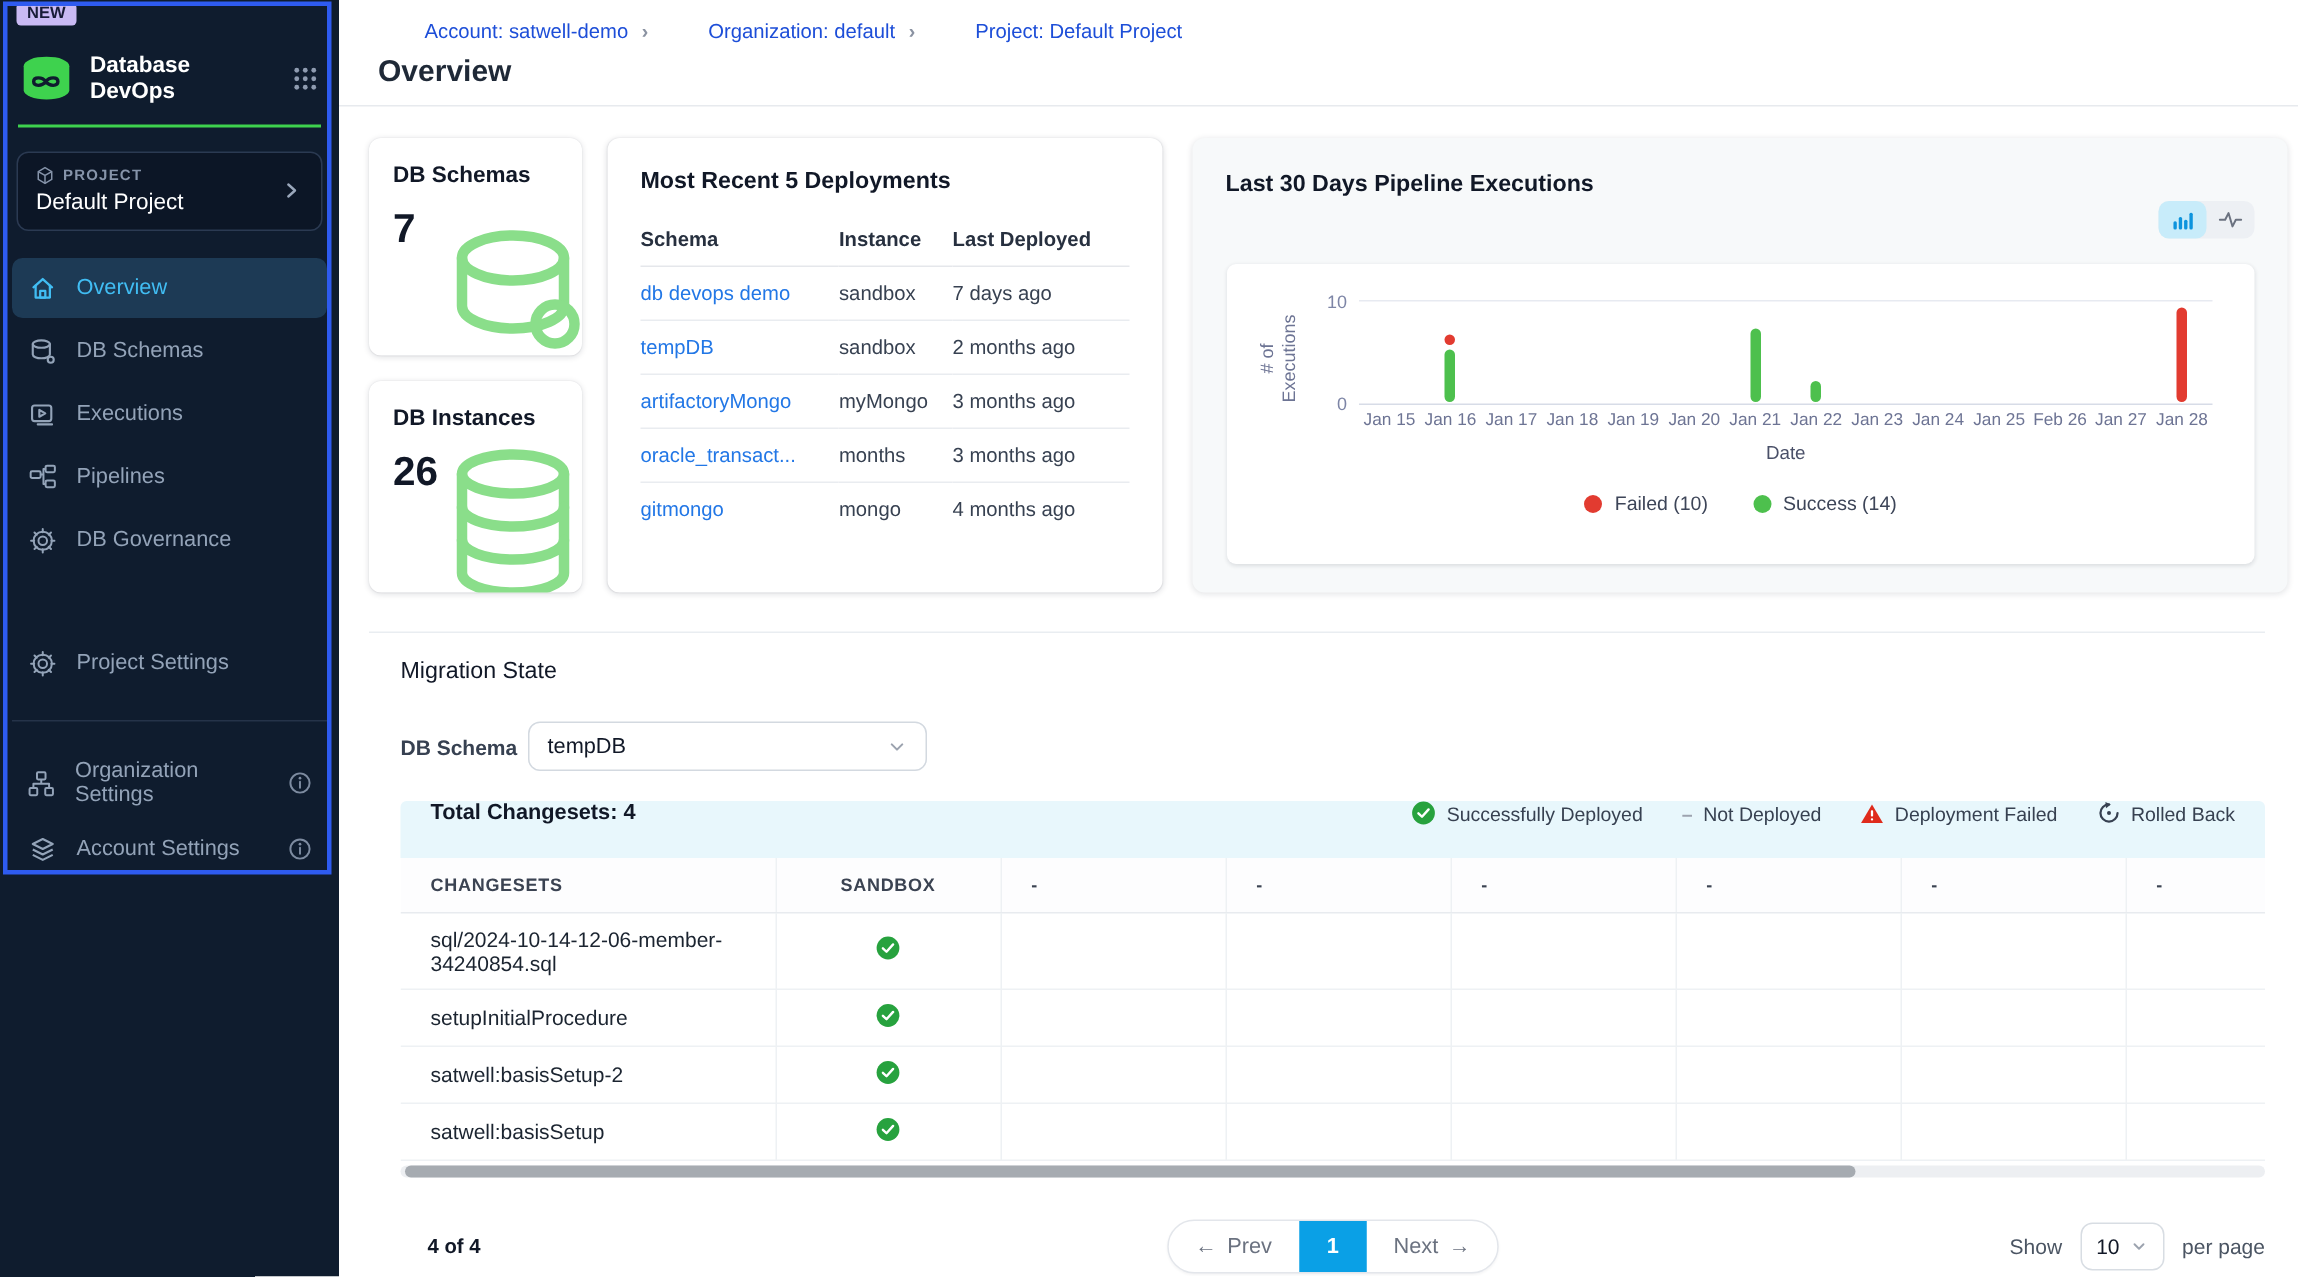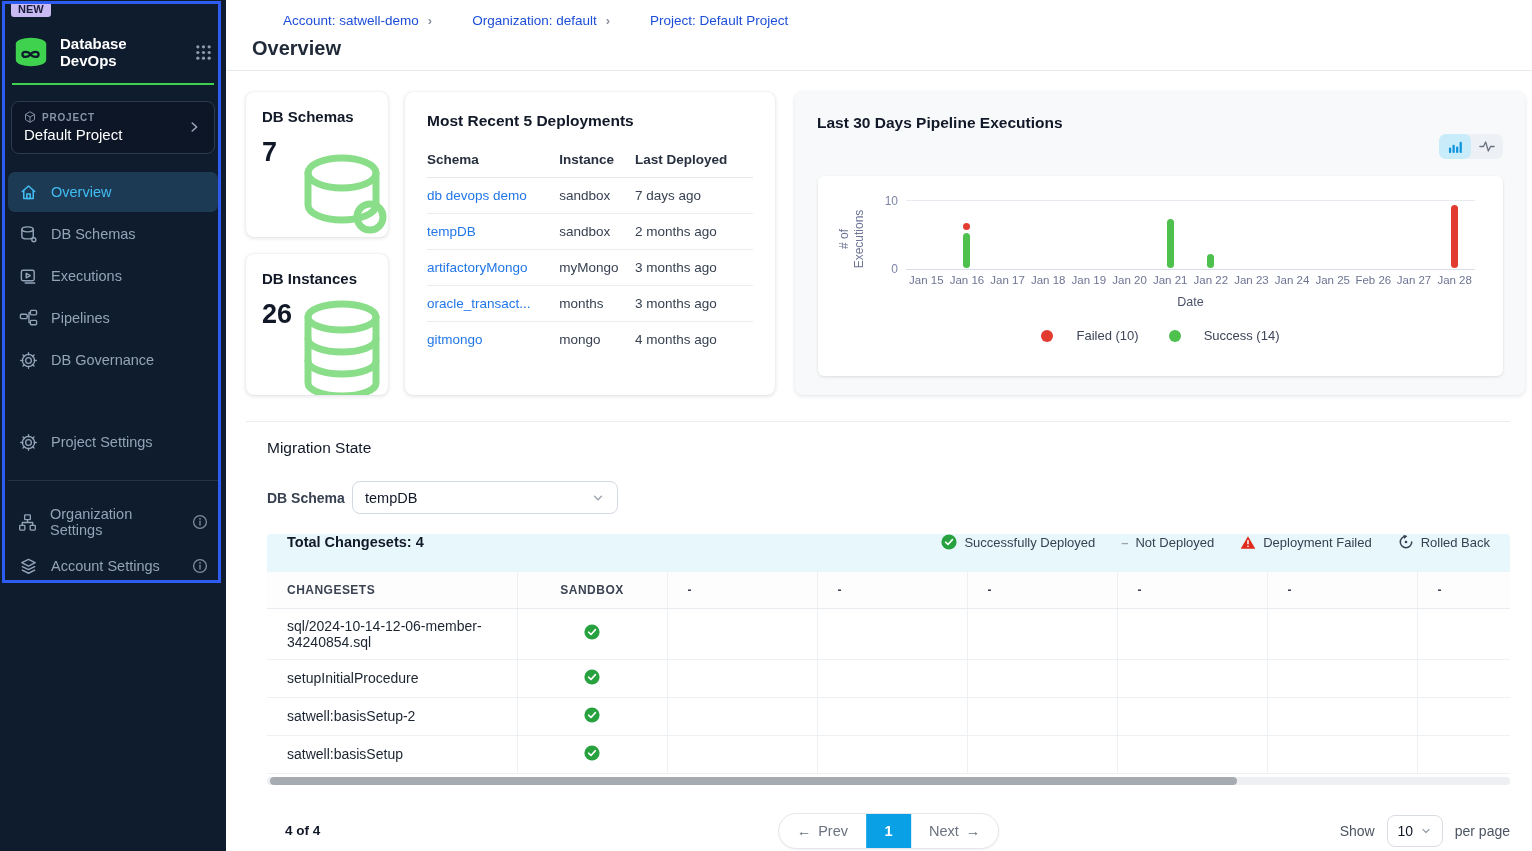--- a/index.html
+++ b/index.html
@@ -65,21 +65,21 @@
   .y-axis-label span { transform:rotate(-90deg); white-space:normal; width:86px; text-align:center; color:#6d7494; font-size:12px; line-height:1.25; }
   .plot { position:absolute; left:88px; right:28px; top:24px; height:70px; border-top:1px solid #e7eaf1; border-bottom:1px solid #d7dce7; display:flex; }
   .ytick { position:absolute; left:-30px; width:22px; text-align:right; color:#7d85a6; font-size:12px; }
   .ytick.top { top:-7px; } .ytick.bottom { bottom:-7px; }
   .bar-slot { flex:1; position:relative; }
   .bar { position:absolute; left:50%; margin-left:-3.5px; width:7px; border-radius:4px; }
   .x-labels { position:absolute; left:88px; right:28px; top:98px; display:flex; }
   .x-label { flex:1; text-align:center; color:#6d7494; font-size:11.5px; }
   .xaxis-title { position:absolute; left:88px; right:28px; top:119px; text-align:center; color:#4a5068; font-size:12.5px; }
   .chart-legend { position:absolute; left:0; right:0; top:152px; display:flex; justify-content:center; gap:30px; }
-  .cl-item { display:flex; align-items:center; gap:23px; font-size:13px; color:#3d4558; }
+  .cl-item { display:flex; align-items:center; gap:8px; font-size:13px; color:#3d4558; }
   .cl-dot { width:12px; height:12px; border-radius:50%; }
 
   
   .section-divider { height:1px; background:#e9edf1; margin:26px 15px 0 0; }
   .migration { margin:0 15px 0 21px; }
   .mig-title { font-size:15.5px; font-weight:400; color:#111827; padding-top:17px; }
   .schema-row { display:flex; align-items:center; margin-top:24px; }
   .schema-label { font-size:14px; color:#374151; font-weight:600; width:85px; }
   .schema-select { width:266px; height:33px; border:1px solid #d3d9e0; border-radius:8px; display:flex; align-items:center; padding:0 12px; font-size:14.5px; color:#111827; cursor:pointer; background:#fff; }
   .schema-select .sel-val { flex:1; }

